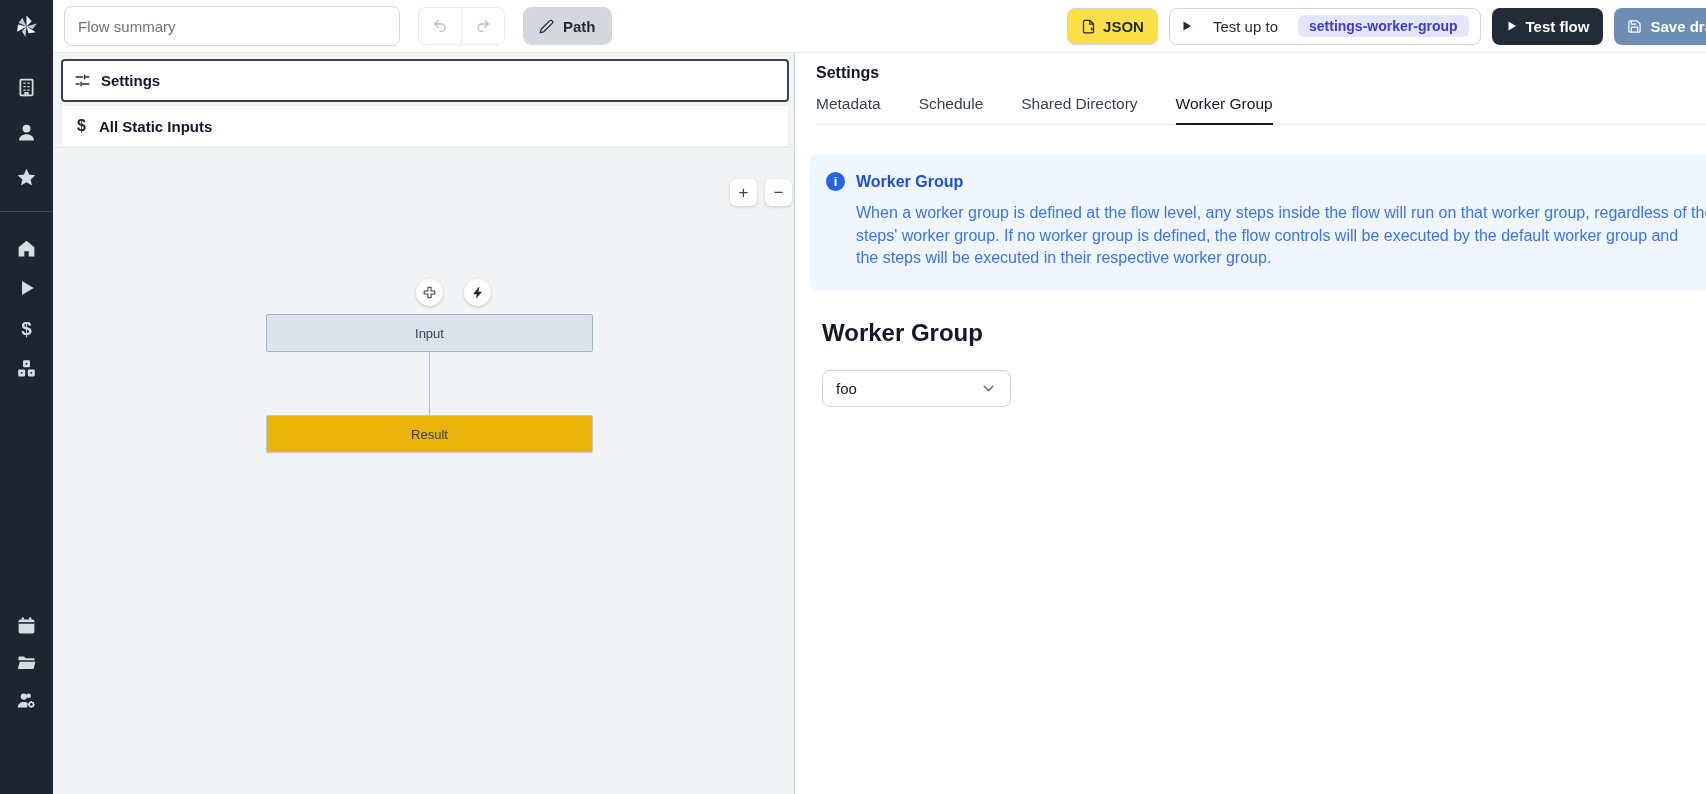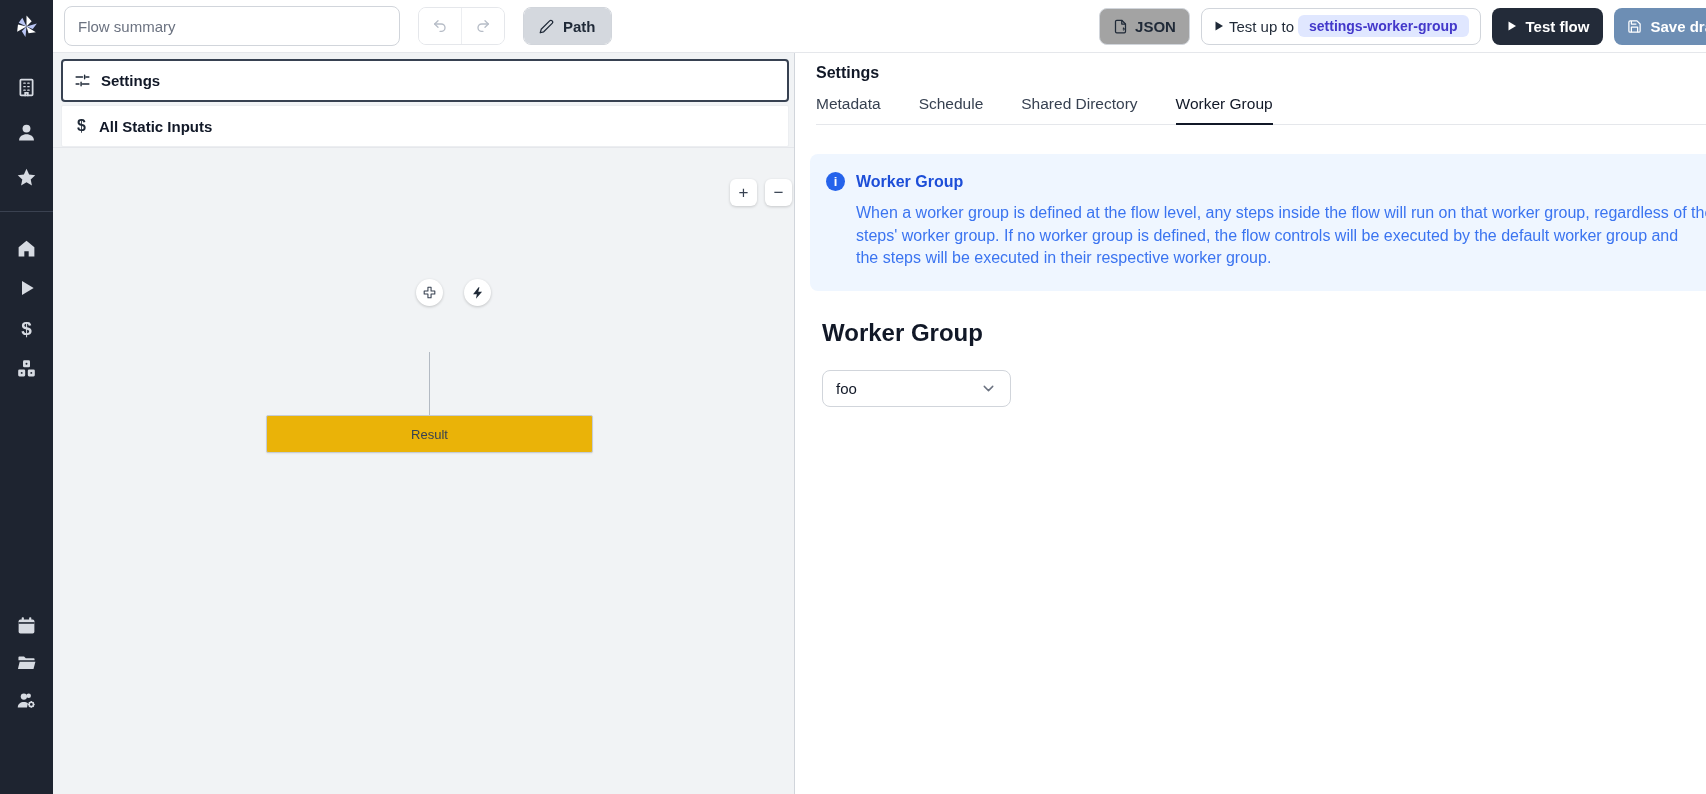--- a/index.html
+++ b/index.html
@@ -26,22 +26,22 @@
   .flow-summary-input::placeholder{color:#6b7280;opacity:1;}
   .undo-redo{margin-left:18px;display:flex;border:1px solid #e5e7eb;border-radius:8px;overflow:hidden;flex-shrink:0;}
   .ur-btn{width:42px;height:36px;background:#fff;display:flex;align-items:center;justify-content:center;color:#b7bdc7;cursor:pointer;}
   .ur-btn + .ur-btn{border-left:1px solid #eceef1;}
   .path-group{margin-left:18px;height:38px;border:1px solid #d1d5db;border-radius:8px;overflow:hidden;display:flex;flex-shrink:0;box-sizing:border-box;}
   .path-label{background:#d4d8de;display:flex;gap:9px;align-items:center;padding:0 15px;font-weight:700;color:#1f2937;font-size:15px;cursor:pointer;border-radius:6px;}
   .path-value{display:flex;align-items:center;padding:0 15px;width:272px;background:#fff;
     font-family:"DejaVu Sans Mono",monospace;font-size:14px;color:#374151;}
   .topbar-right{margin-left:auto;display:flex;align-items:center;gap:11px;margin-right:-30px;}
   .btn{height:37px;border-radius:8px;display:flex;align-items:center;box-sizing:border-box;flex-shrink:0;cursor:pointer;font-size:15px;}
-  .btn-json{border:1px solid #d1d5db;background:#a3a3a3;padding:0 13px;gap:7px;font-weight:700;color:#1f2937;}
-  .btn-testupto{border:1px solid #d1d5db;background:#fff;padding:0 11px;gap:4px;color:#1f2937;font-weight:500;}
+  .btn-json{border:1px solid #d1d5db;background:#fde047;padding:0 13px;gap:7px;font-weight:700;color:#1f2937;}
+  .btn-testupto{border:1px solid #d1d5db;background:#fff;padding:0 11px;gap:20px;color:#1f2937;font-weight:500;}
   .badge{background:#e0e7ff;color:#4338ca;border-radius:6px;padding:3px 11px;font-size:14px;font-weight:600;}
   .btn-testflow{background:#232b39;color:#fff;padding:0 14px;gap:8px;font-weight:700;}
   .btn-save{background:#6d8eb4;color:#fff;padding:0 13px;gap:8px;font-weight:700;}
   
   .flow-panel{position:absolute;left:53px;top:53px;width:742px;height:741px;background:#f1f3f5;
     border-right:1px solid #d1d5db;box-sizing:border-box;}
   .panel-header{padding:6px 5px 0 8px;border-bottom:1px solid #e5e7eb;}
   .settings-box{height:43px;background:#fff;border:2px solid #374151;border-radius:4px;display:flex;
     align-items:center;gap:10px;padding:0 11px;box-sizing:border-box;margin-bottom:3px;cursor:pointer;}
   .settings-box .lbl{font-size:15px;font-weight:700;color:#111827;}
@@ -255,20 +255,21 @@
     </div>
     <div class="inputs-box">
       <span class="dollar-dark">$</span>
       <span class="lbl">All Static Inputs</span>
     </div>
   </div>
   <div class="graph">
     <div class="zoom-btn zoom-in">+</div>
     <div class="zoom-btn zoom-out">−</div>
     <div class="connector"></div>
+    <div class="node node-input">Input</div>
     <div class="flow-circle plus-circle">
       <span>
         <svg width="15" height="15" viewBox="0 0 24 24" fill="none" stroke="#374151" stroke-width="1.7" stroke-linejoin="round">
           <path d="M9.5 3.5h5v6h6v5h-6v6h-5v-6h-6v-5h6z"></path>
         </svg>
       </span>
     </div>
     <div class="flow-circle bolt-circle">
       <span>
         <svg width="14" height="14" viewBox="0 0 24 24" fill="#1f2937">

